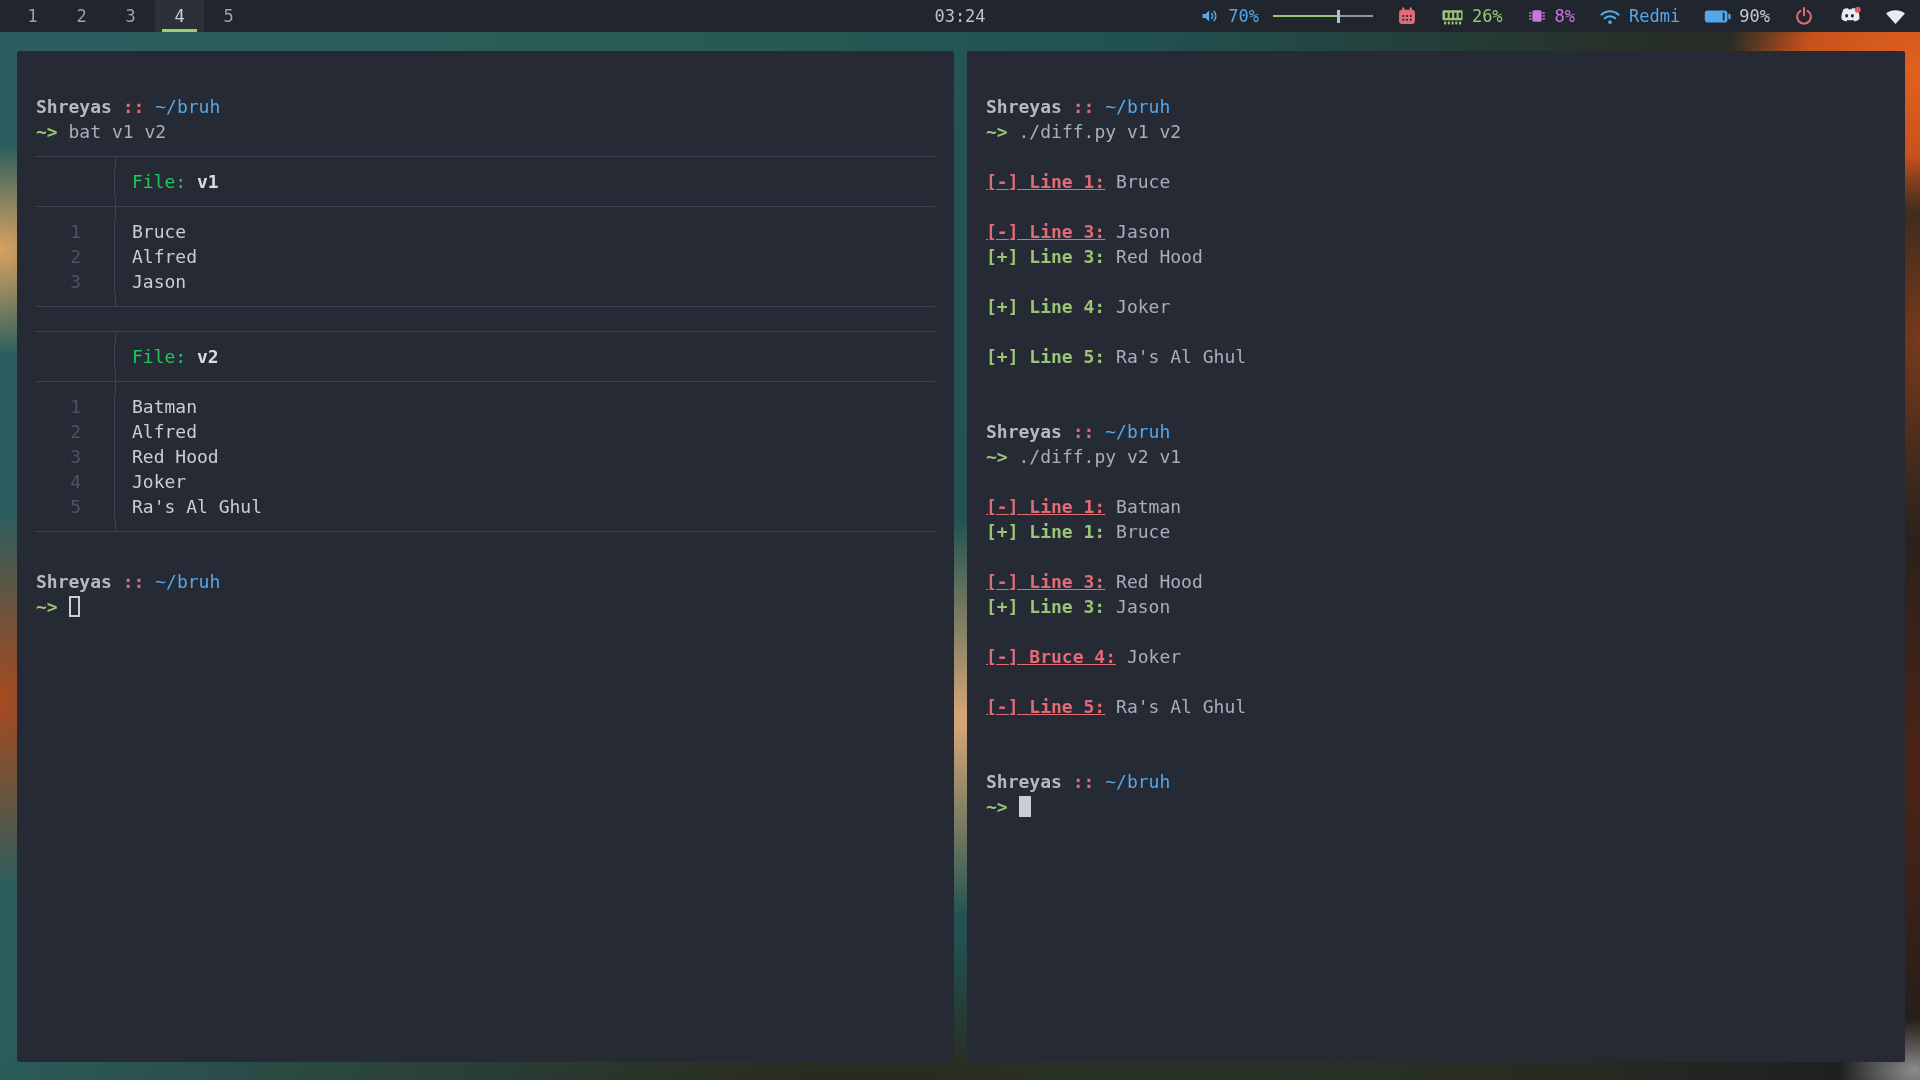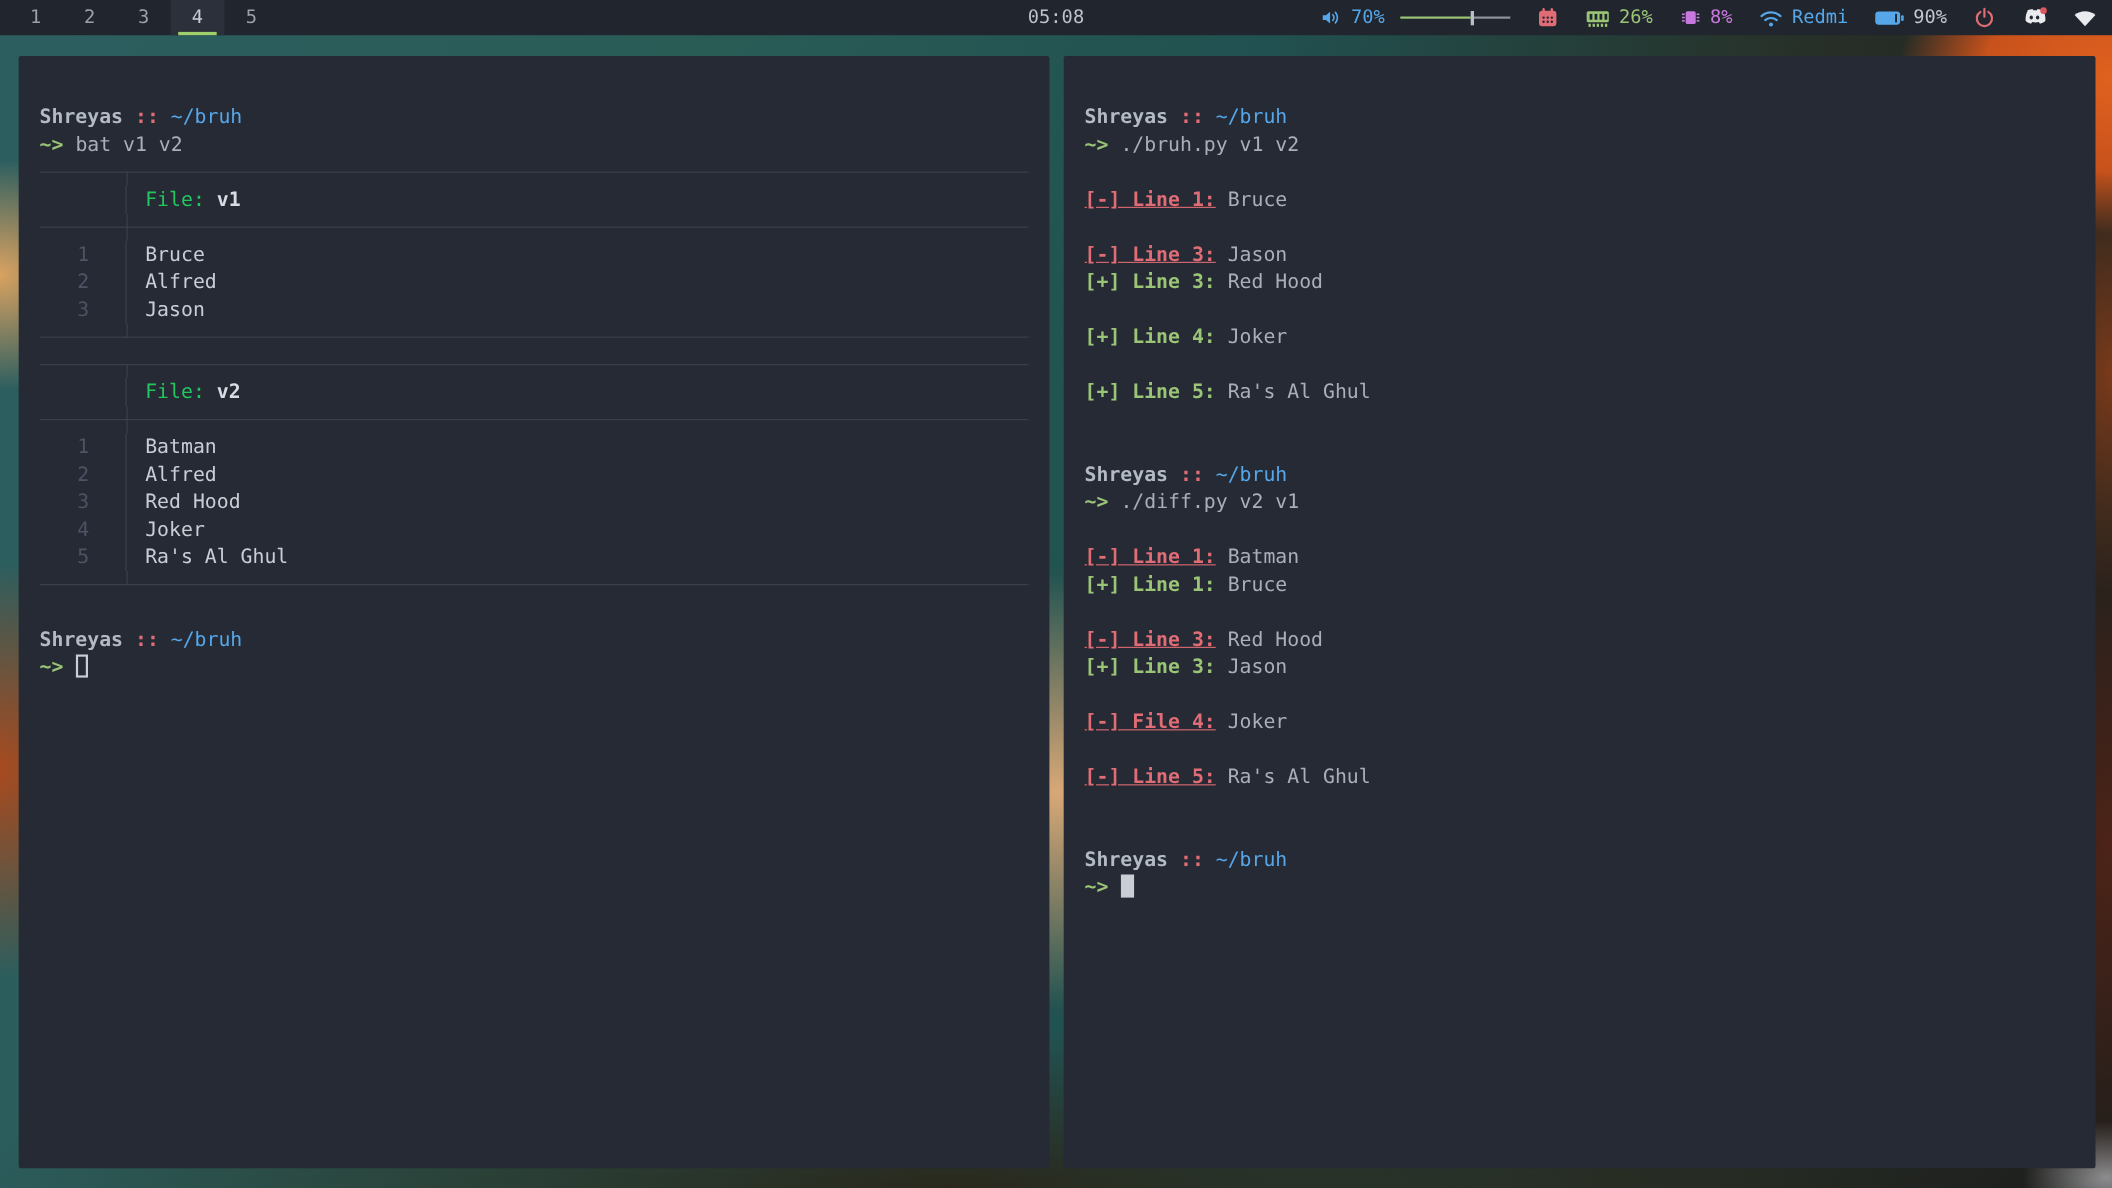--- a/index.html
+++ b/index.html
@@ -81,21 +81,21 @@
 <div class="wallpaper"></div>
 
 <div class="bar">
   <div class="ws-row" id="ws-row">
       <div class="ws">1</div>
       <div class="ws">2</div>
       <div class="ws">3</div>
       <div class="ws active">4</div>
       <div class="ws">5</div>
     </div>
-  <div class="bar-time">05:08</div>
+  <div class="bar-time">03:24</div>
   <div class="bar-right">
     <div class="mod">
       <svg width="20" height="20" viewBox="0 0 24 24" class="blue">
           <path d="M3 9.5v5h3.5L11 18.5v-13L6.5 9.5H3z" fill="currentColor"></path>
           <path d="M14 9a4.2 4.2 0 0 1 0 6" stroke="currentColor" stroke-width="1.8" fill="none" stroke-linecap="round"></path>
           <path d="M16.8 6.3a8.4 8.4 0 0 1 0 11.4" stroke="currentColor" stroke-width="1.8" fill="none" stroke-linecap="round"></path>
         </svg>
       <span class="blue">70%</span>
       <div class="slider">
           <div class="sl-fill" id="sl-fill" style="width: 64px;"></div>
@@ -239,42 +239,42 @@
       </div>
     <div class="line"></div>
     <div class="line"><span class="p-user">Shreyas</span> <span class="p-sep">::</span> <span class="p-path">~/bruh</span></div>
     <div class="line"><span class="p-arrow">~&gt;</span> <span class="cursor-hollow"></span></div>
   </div>
 </div>
 
 <div class="terminal" id="term-right">
   <div class="tcontent" id="rt">
       <div class="line"><span class="p-user">Shreyas</span> <span class="p-sep">::</span> <span class="p-path">~/bruh</span></div>
-      <div class="line"><span class="p-arrow">~&gt;</span> <span class="p-cmd">./bruh.py v1 v2</span></div>
+      <div class="line"><span class="p-arrow">~&gt;</span> <span class="p-cmd">./diff.py v1 v2</span></div>
       <div class="line"></div>
       <div class="line"><span class="d-mark red">[-] Line 1:</span> <span class="d-text">Bruce</span></div>
       <div class="line"></div>
       <div class="line"><span class="d-mark red">[-] Line 3:</span> <span class="d-text">Jason</span></div>
       <div class="line"><span class="d-mark green">[+] Line 3:</span> <span class="d-text">Red Hood</span></div>
       <div class="line"></div>
       <div class="line"><span class="d-mark green">[+] Line 4:</span> <span class="d-text">Joker</span></div>
       <div class="line"></div>
       <div class="line"><span class="d-mark green">[+] Line 5:</span> <span class="d-text">Ra's Al Ghul</span></div>
       <div class="line"></div>
       <div class="line"></div>
       <div class="line"><span class="p-user">Shreyas</span> <span class="p-sep">::</span> <span class="p-path">~/bruh</span></div>
       <div class="line"><span class="p-arrow">~&gt;</span> <span class="p-cmd">./diff.py v2 v1</span></div>
       <div class="line"></div>
       <div class="line"><span class="d-mark red">[-] Line 1:</span> <span class="d-text">Batman</span></div>
       <div class="line"><span class="d-mark green">[+] Line 1:</span> <span class="d-text">Bruce</span></div>
       <div class="line"></div>
       <div class="line"><span class="d-mark red">[-] Line 3:</span> <span class="d-text">Red Hood</span></div>
       <div class="line"><span class="d-mark green">[+] Line 3:</span> <span class="d-text">Jason</span></div>
       <div class="line"></div>
-      <div class="line"><span class="d-mark red">[-] File 4:</span> <span class="d-text">Joker</span></div>
+      <div class="line"><span class="d-mark red">[-] Bruce 4:</span> <span class="d-text">Joker</span></div>
       <div class="line"></div>
       <div class="line"><span class="d-mark red">[-] Line 5:</span> <span class="d-text">Ra's Al Ghul</span></div>
       <div class="line"></div>
       <div class="line"></div>
       <div class="line"><span class="p-user">Shreyas</span> <span class="p-sep">::</span> <span class="p-path">~/bruh</span></div>
       <div class="line"><span class="p-arrow">~&gt;</span> <span class="cursor-solid"></span></div>
     </div>
 </div>
 
 </body></html>

